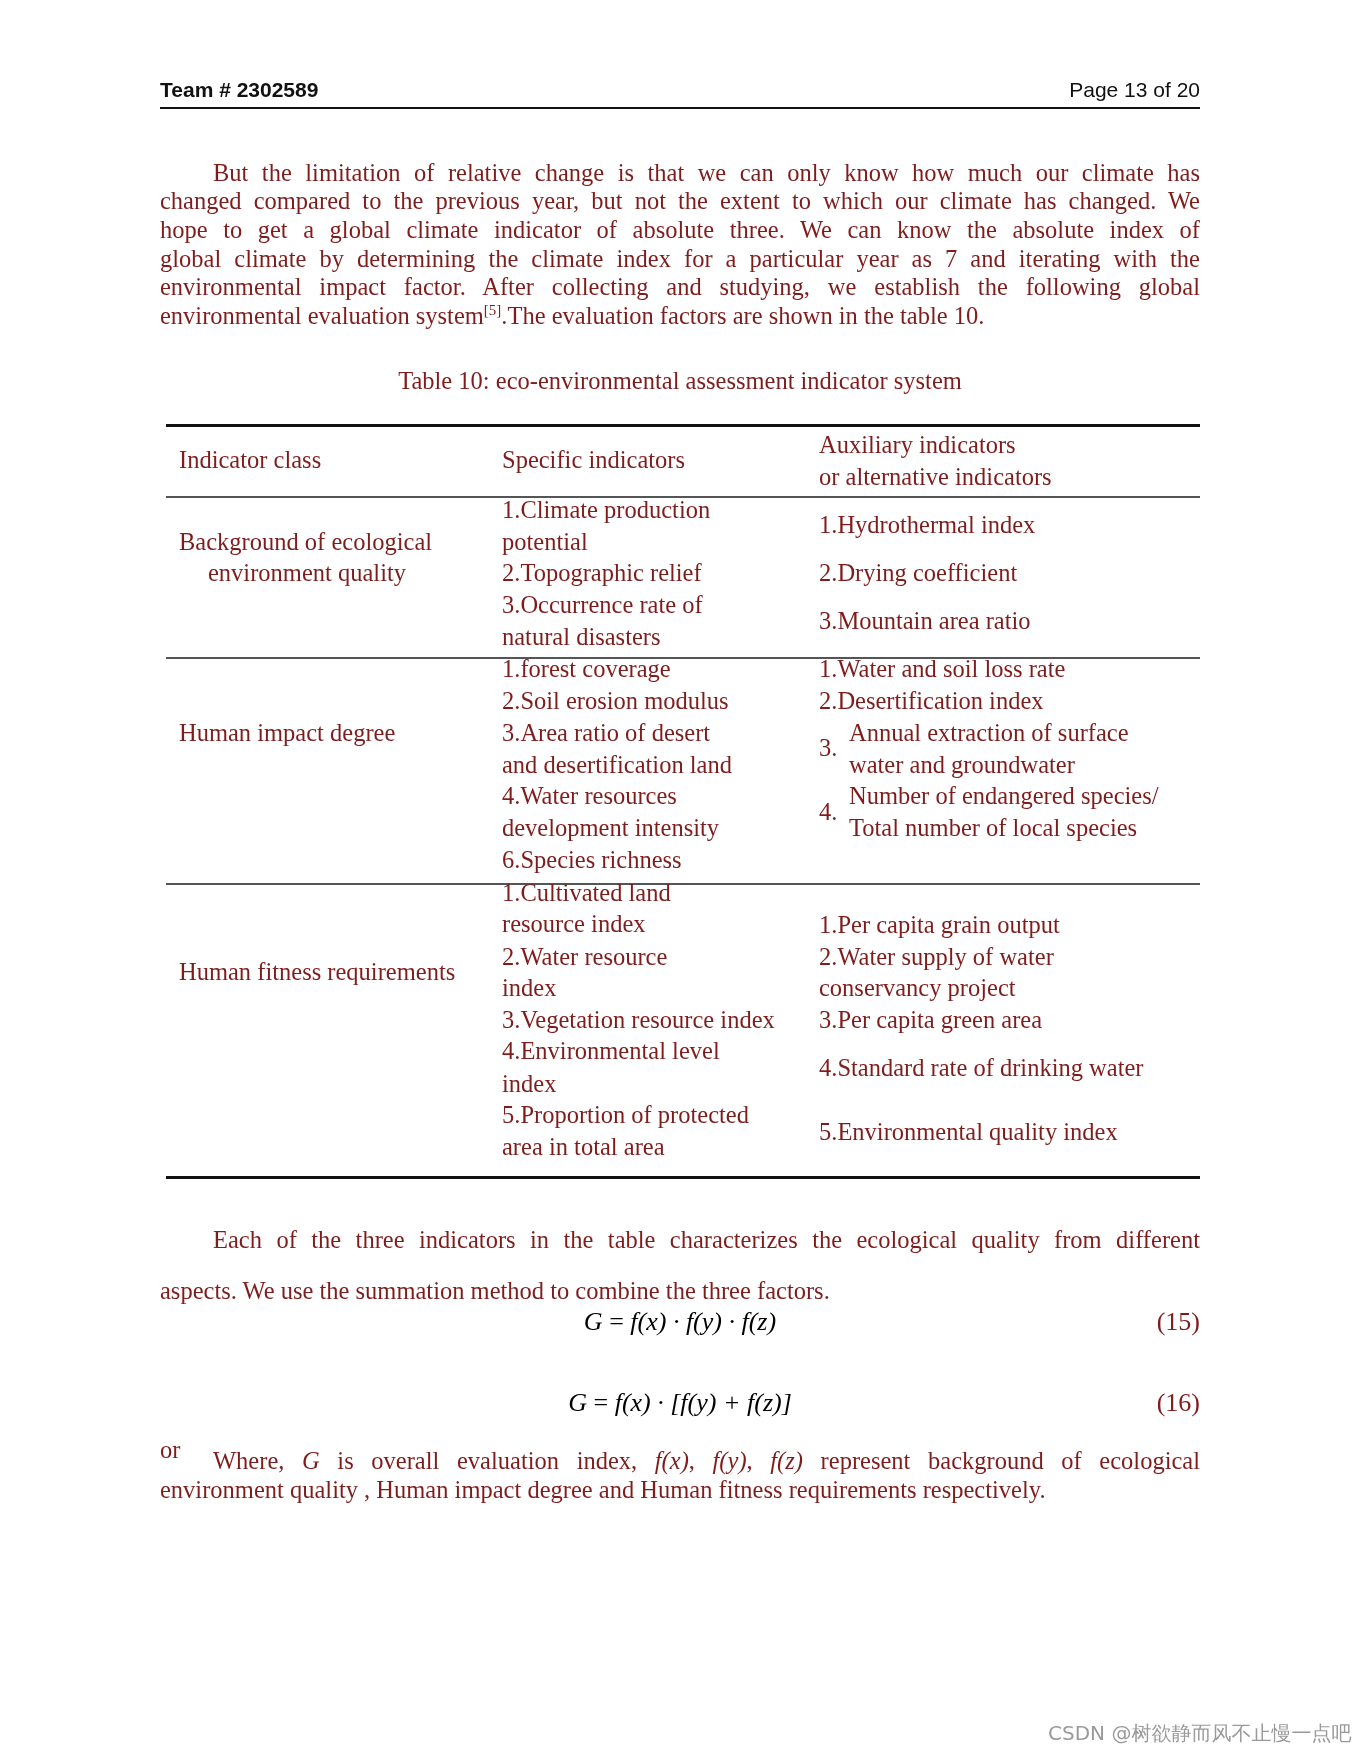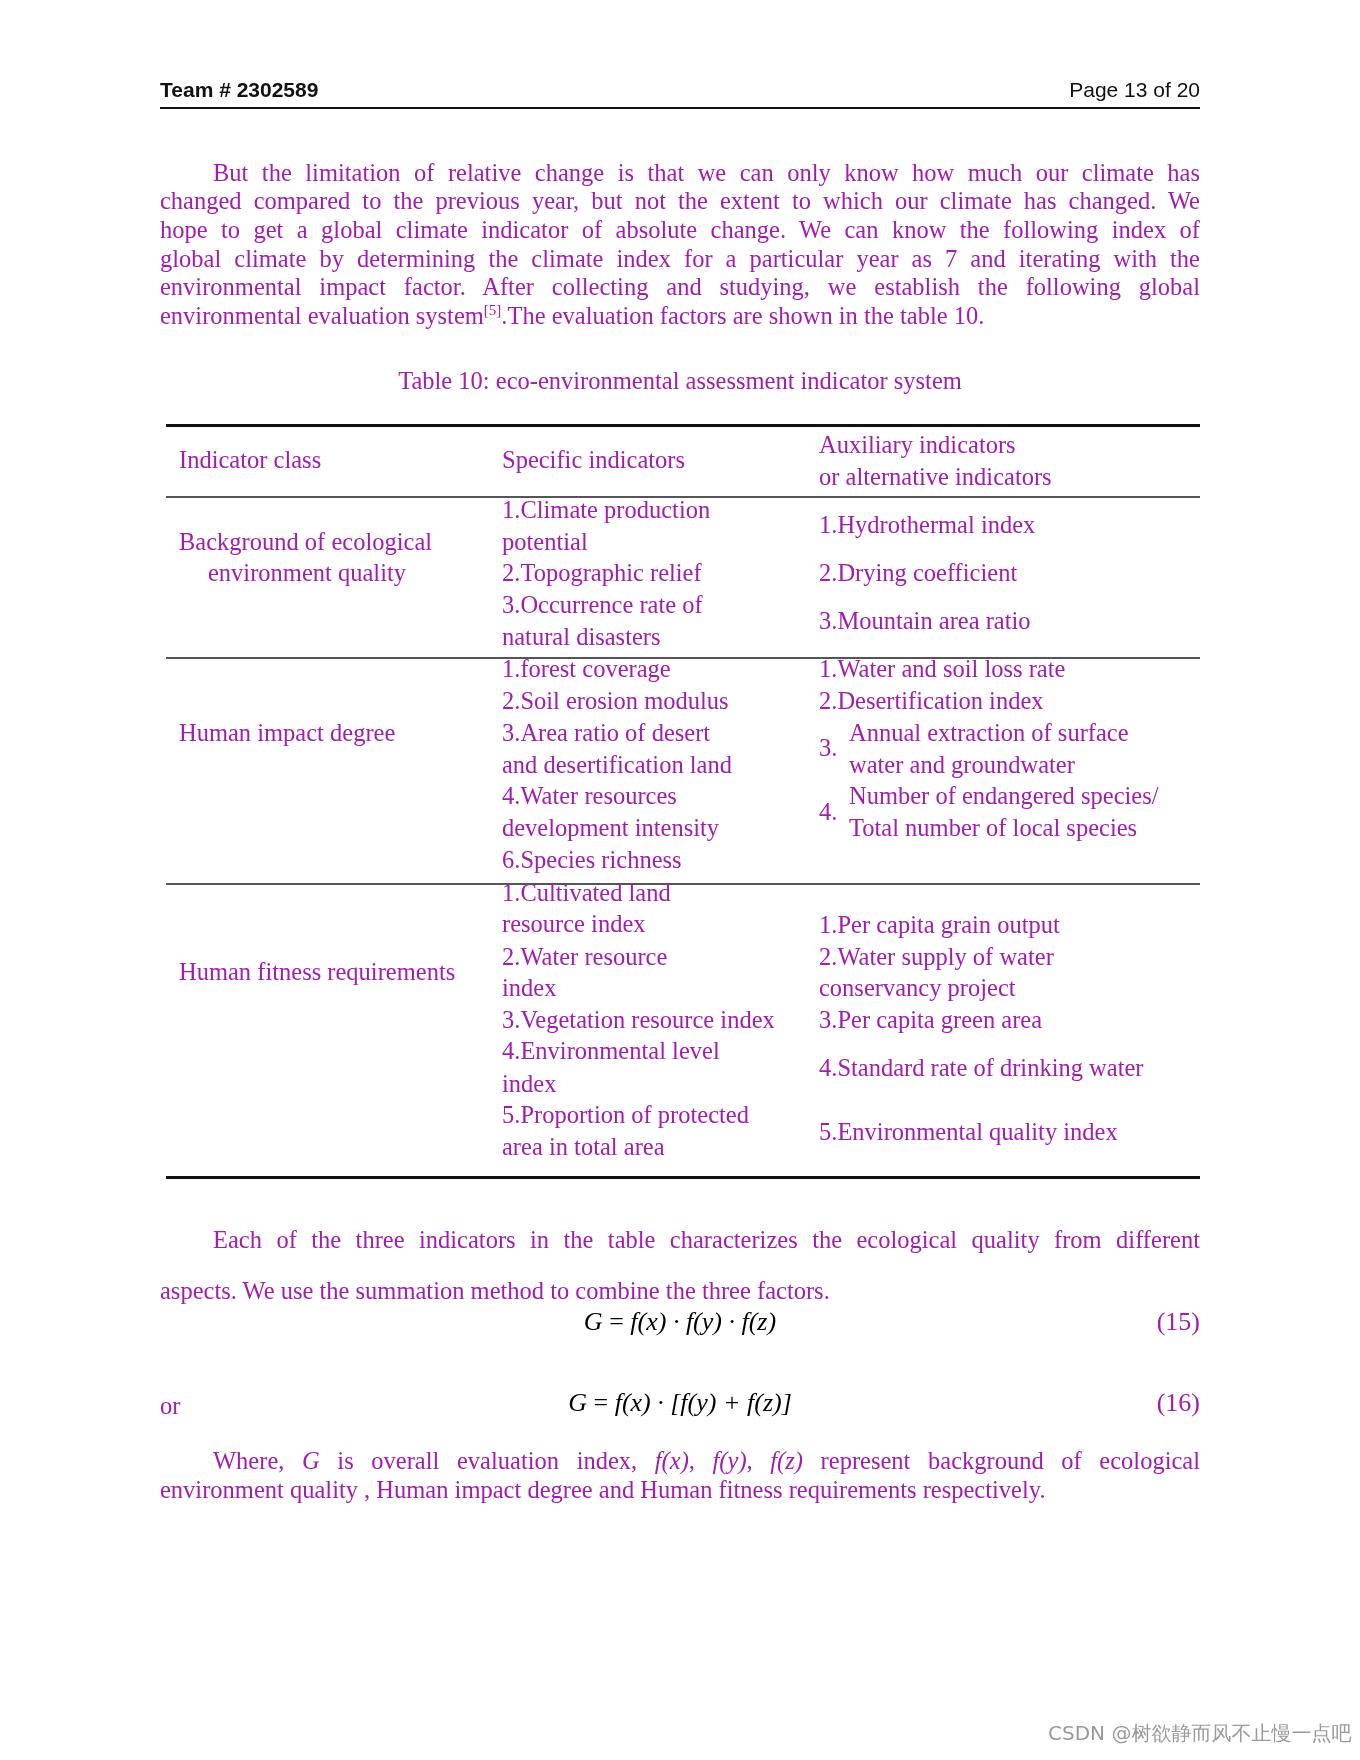--- a/index.html
+++ b/index.html
@@ -1,17 +1,17 @@
 <!DOCTYPE html>
 <html><head>
 <meta charset="utf-8">
 <style>
   html, body { margin: 0; padding: 0; background: #ffffff; }
   body { width: 1360px; height: 1760px; position: relative; overflow: hidden; }
-  .serif { font-family: "Liberation Serif", "DejaVu Serif", serif; color: #a21caf; }
+  .serif { font-family: "Liberation Serif", "DejaVu Serif", serif; color: #7f1d1d; }
   .sans { font-family: "Liberation Sans", "DejaVu Sans", sans-serif; color: #111; }
   .ln { position: absolute; height: 28px; line-height: 28px; white-space: nowrap; font-size: 24.5px; }
   .just { left: 160px; width: 1040px; text-align: justify; text-align-last: justify; }
   .last { left: 160px; text-align: left; }
   .hdr { position: absolute; font-size: 21px; line-height: 24px; top: 78px; }
   .rule { position: absolute; background: #111; }
   .cap { position: absolute; left: 160px; width: 1040px; text-align: center; font-size: 24.5px; line-height: 28px; }
   .cell { position: absolute; font-size: 24.5px; line-height: 28px; height: 28px; white-space: nowrap; }
   .c1 { left: 179px; }
   .c2 { left: 502px; }
@@ -28,21 +28,21 @@
 </head>
 <body>
 
 <div class="hdr sans" style="left:160px;font-weight:bold;">Team # 2302589</div>
 <div class="hdr sans" style="right:160px;">Page 13 of 20</div>
 <div class="rule" style="left:160px; width:1040px; top:107px; height:1.5px;"></div>
 
 <div>
   <div class="ln serif just" style="top:159px; left:213px; width:987px;">But the limitation of relative change is that we can only know how much our climate has</div>
   <div class="ln serif just" style="top:187px;">changed compared to the previous year, but not the extent to which our climate has changed. We</div>
-  <div class="ln serif just" style="top:216px;">hope to get a global climate indicator of absolute change.  We can know the following index of</div>
+  <div class="ln serif just" style="top:216px;">hope to get a global climate indicator of absolute three.  We can know the absolute index of</div>
   <div class="ln serif just" style="top:245px;">global climate by determining the climate index for a particular year as 7 and iterating with the</div>
   <div class="ln serif just" style="top:273px;">environmental impact factor.  After collecting and studying, we establish the following global</div>
   <div class="ln serif last" style="top:302px;"><span>environmental evaluation system</span><sup class="ref">[5]</sup><span>.The evaluation factors are shown in the table 10.</span></div>
 </div>
 
 <div class="cap serif" style="top:367px;">Table 10: eco-environmental assessment indicator system</div>
 
 <div>
   <div class="rule" style="left:166px; width:1034px; top:424px; height:2.5px;"></div>
 
@@ -116,21 +116,21 @@
 <div>
   <div class="ln serif just" style="top:1226px; left:213px; width:987px;">Each of the three indicators in the table characterizes the ecological quality from different</div>
   <div class="ln serif last" style="top:1277px;">aspects. We use the summation method to combine the three factors.</div>
 </div>
 
 <div class="eq math" style="top:1306px;">
   <div class="body"><span>G</span><span style="font-style:normal;"> = </span><span>f(x) · f(y) · f(z)</span></div>
   <span class="no serif">(15)</span>
 </div>
 
-<div class="ln serif" style="top:1392px; left:160px;font-family:Liberation Serif, serif;">or</div>
+<div class="ln serif" style="top:1436px; left:160px;font-family:Liberation Serif, serif;">or</div>
 
 <div class="eq math" style="top:1387px;">
   <div class="body"><span>G</span><span style="font-style:normal;"> = </span><span>f(x) · [f(y) + f(z)]</span></div>
   <span class="no serif">(16)</span>
 </div>
 
 <div>
   <div class="ln serif just" style="top:1447px; left:213px; width:987px;"><span>Where, </span><span class="math">G</span><span> is overall evaluation index, </span><span class="math">f(x)</span><span>, </span><span class="math">f(y)</span><span>, </span><span class="math">f(z)</span><span> represent background of ecological</span></div>
   <div class="ln serif last" style="top:1476px;">environment quality , Human impact degree and Human fitness requirements respectively.</div>
 </div>

